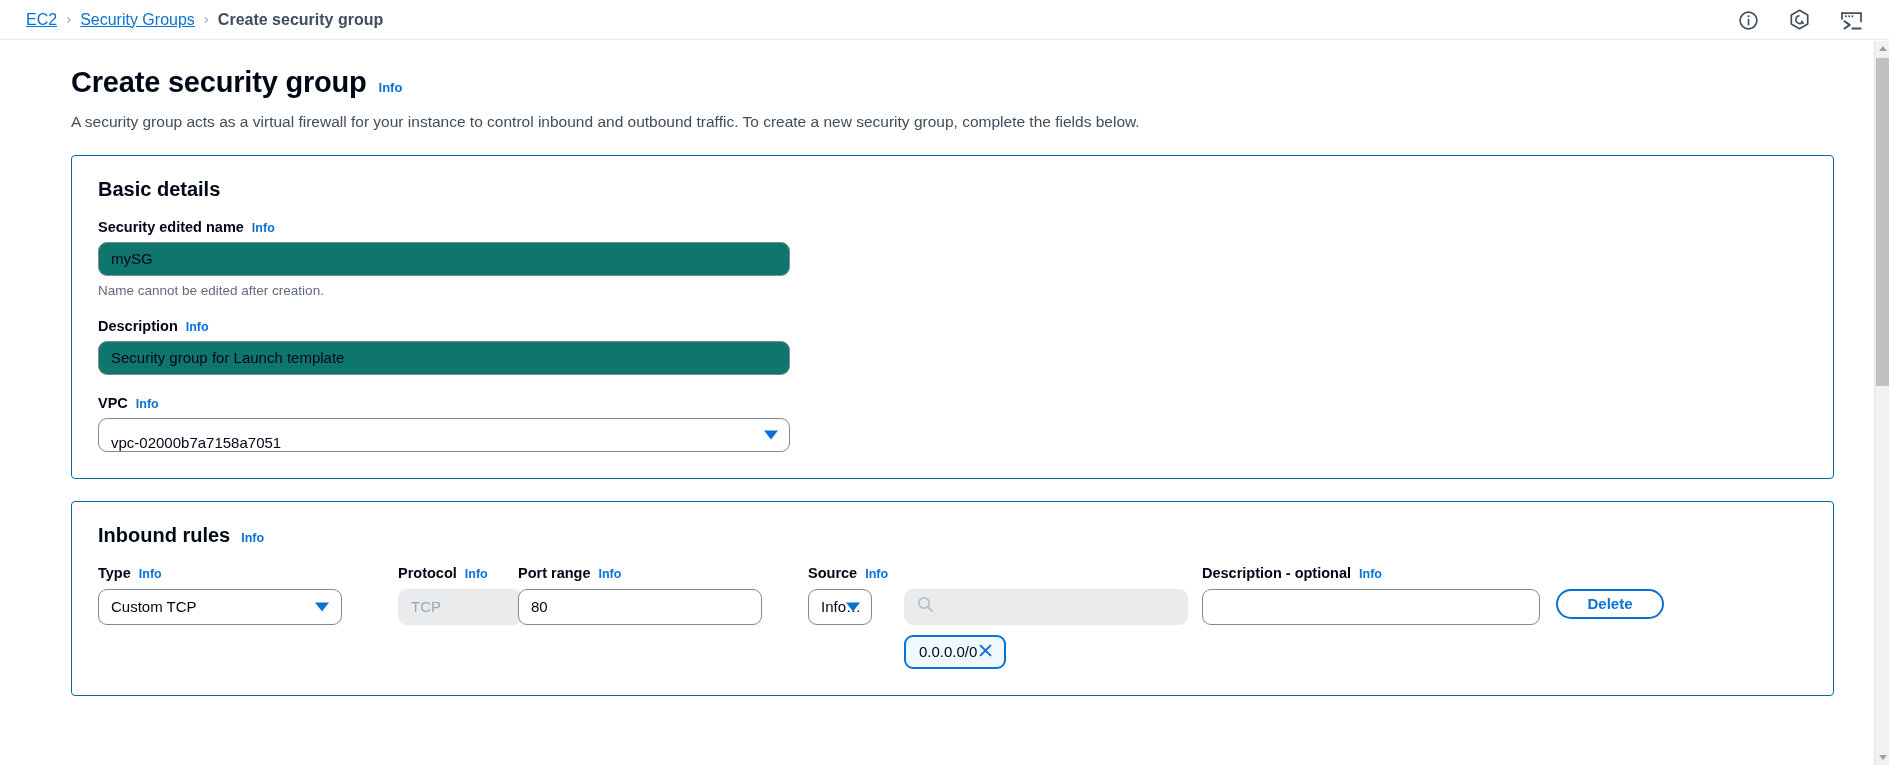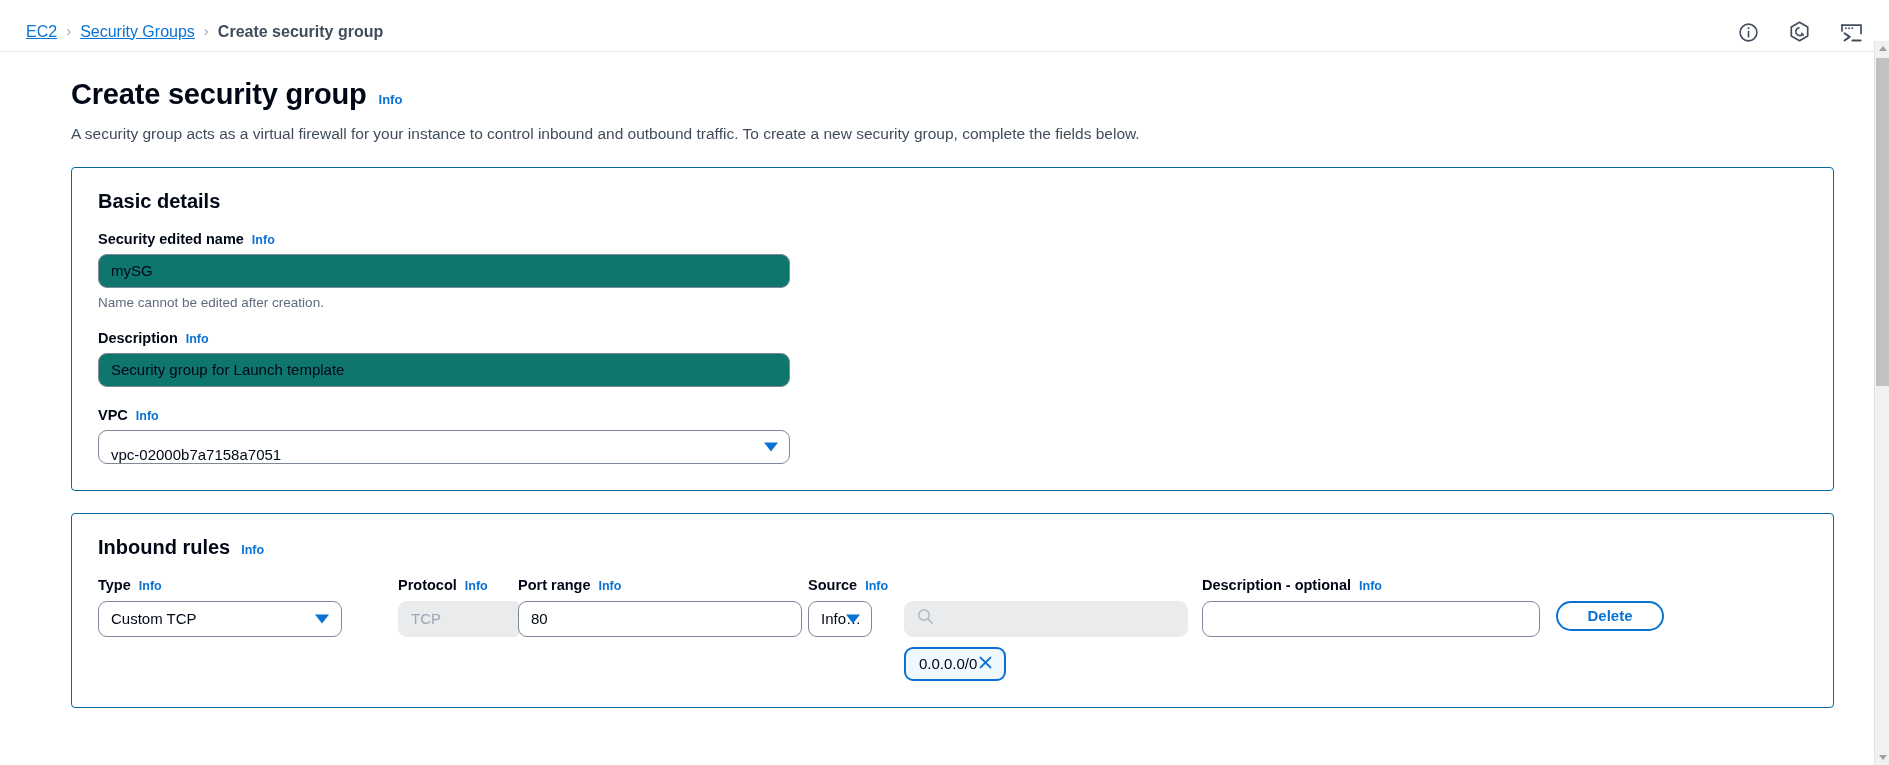--- a/index.html
+++ b/index.html
@@ -15,21 +15,20 @@
 
   
   .topbar {
     position: relative;
     height: 40px;
     border-bottom: 1px solid #e9ebed;
     display: flex;
     align-items: center;
     padding: 0 4px 0 26px;
     background: #ffffff;
-    margin-top: 12px;
   }
 
   .breadcrumb {
     display: flex;
     align-items: center;
     gap: 9px;
     font-size: 16px;
   }
   .crumb-link {
     color: #0972d3;
@@ -229,21 +228,21 @@
     border: 1px solid #e9ebed;
     border-radius: 9px;
     background: #e9ebed;
     display: flex; align-items: center;
     padding: 0 12px;
     font-size: 15px;
     color: #9ba7b6;
   }
 
   .port-input {
-    width: 284px;
+    width: 244px;
     height: 36px;
     border: 1px solid #7d8998;
     border-radius: 9px;
     background: #ffffff;
     font-family: "Liberation Sans", sans-serif;
     font-size: 15px; color: #000716;
     padding: 0 12px; outline: none;
   }
 
   .sel-source {

